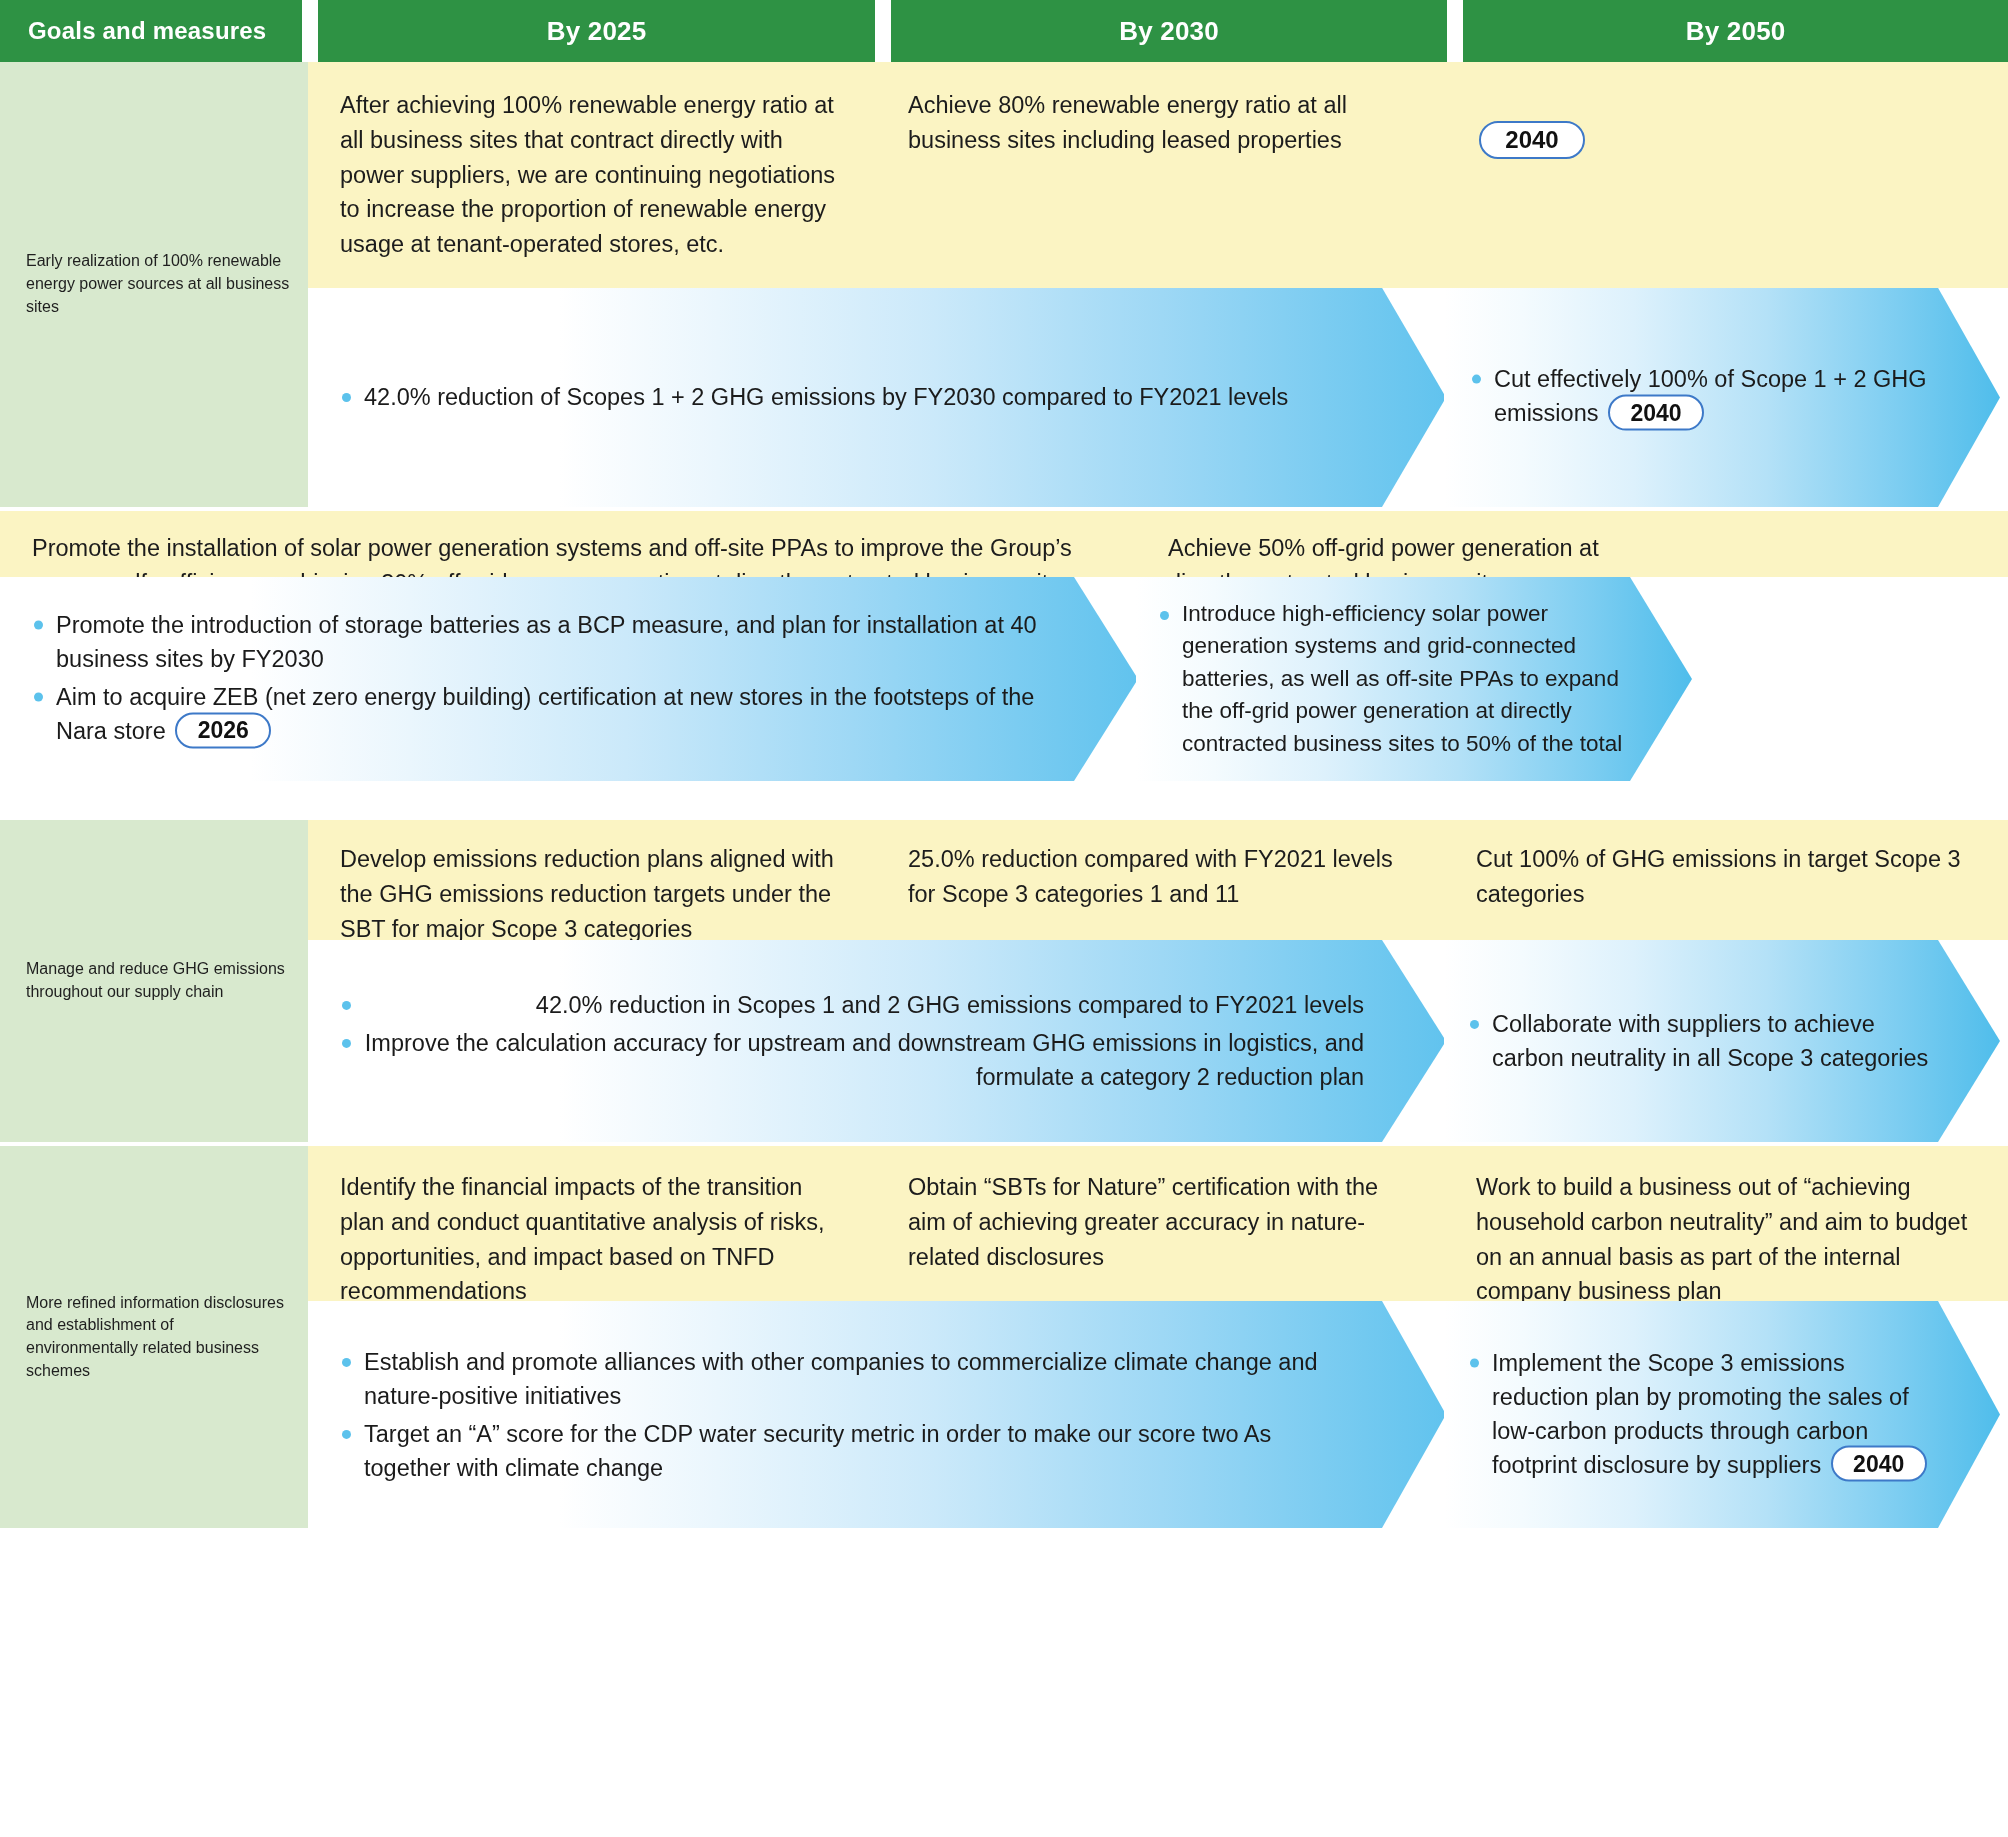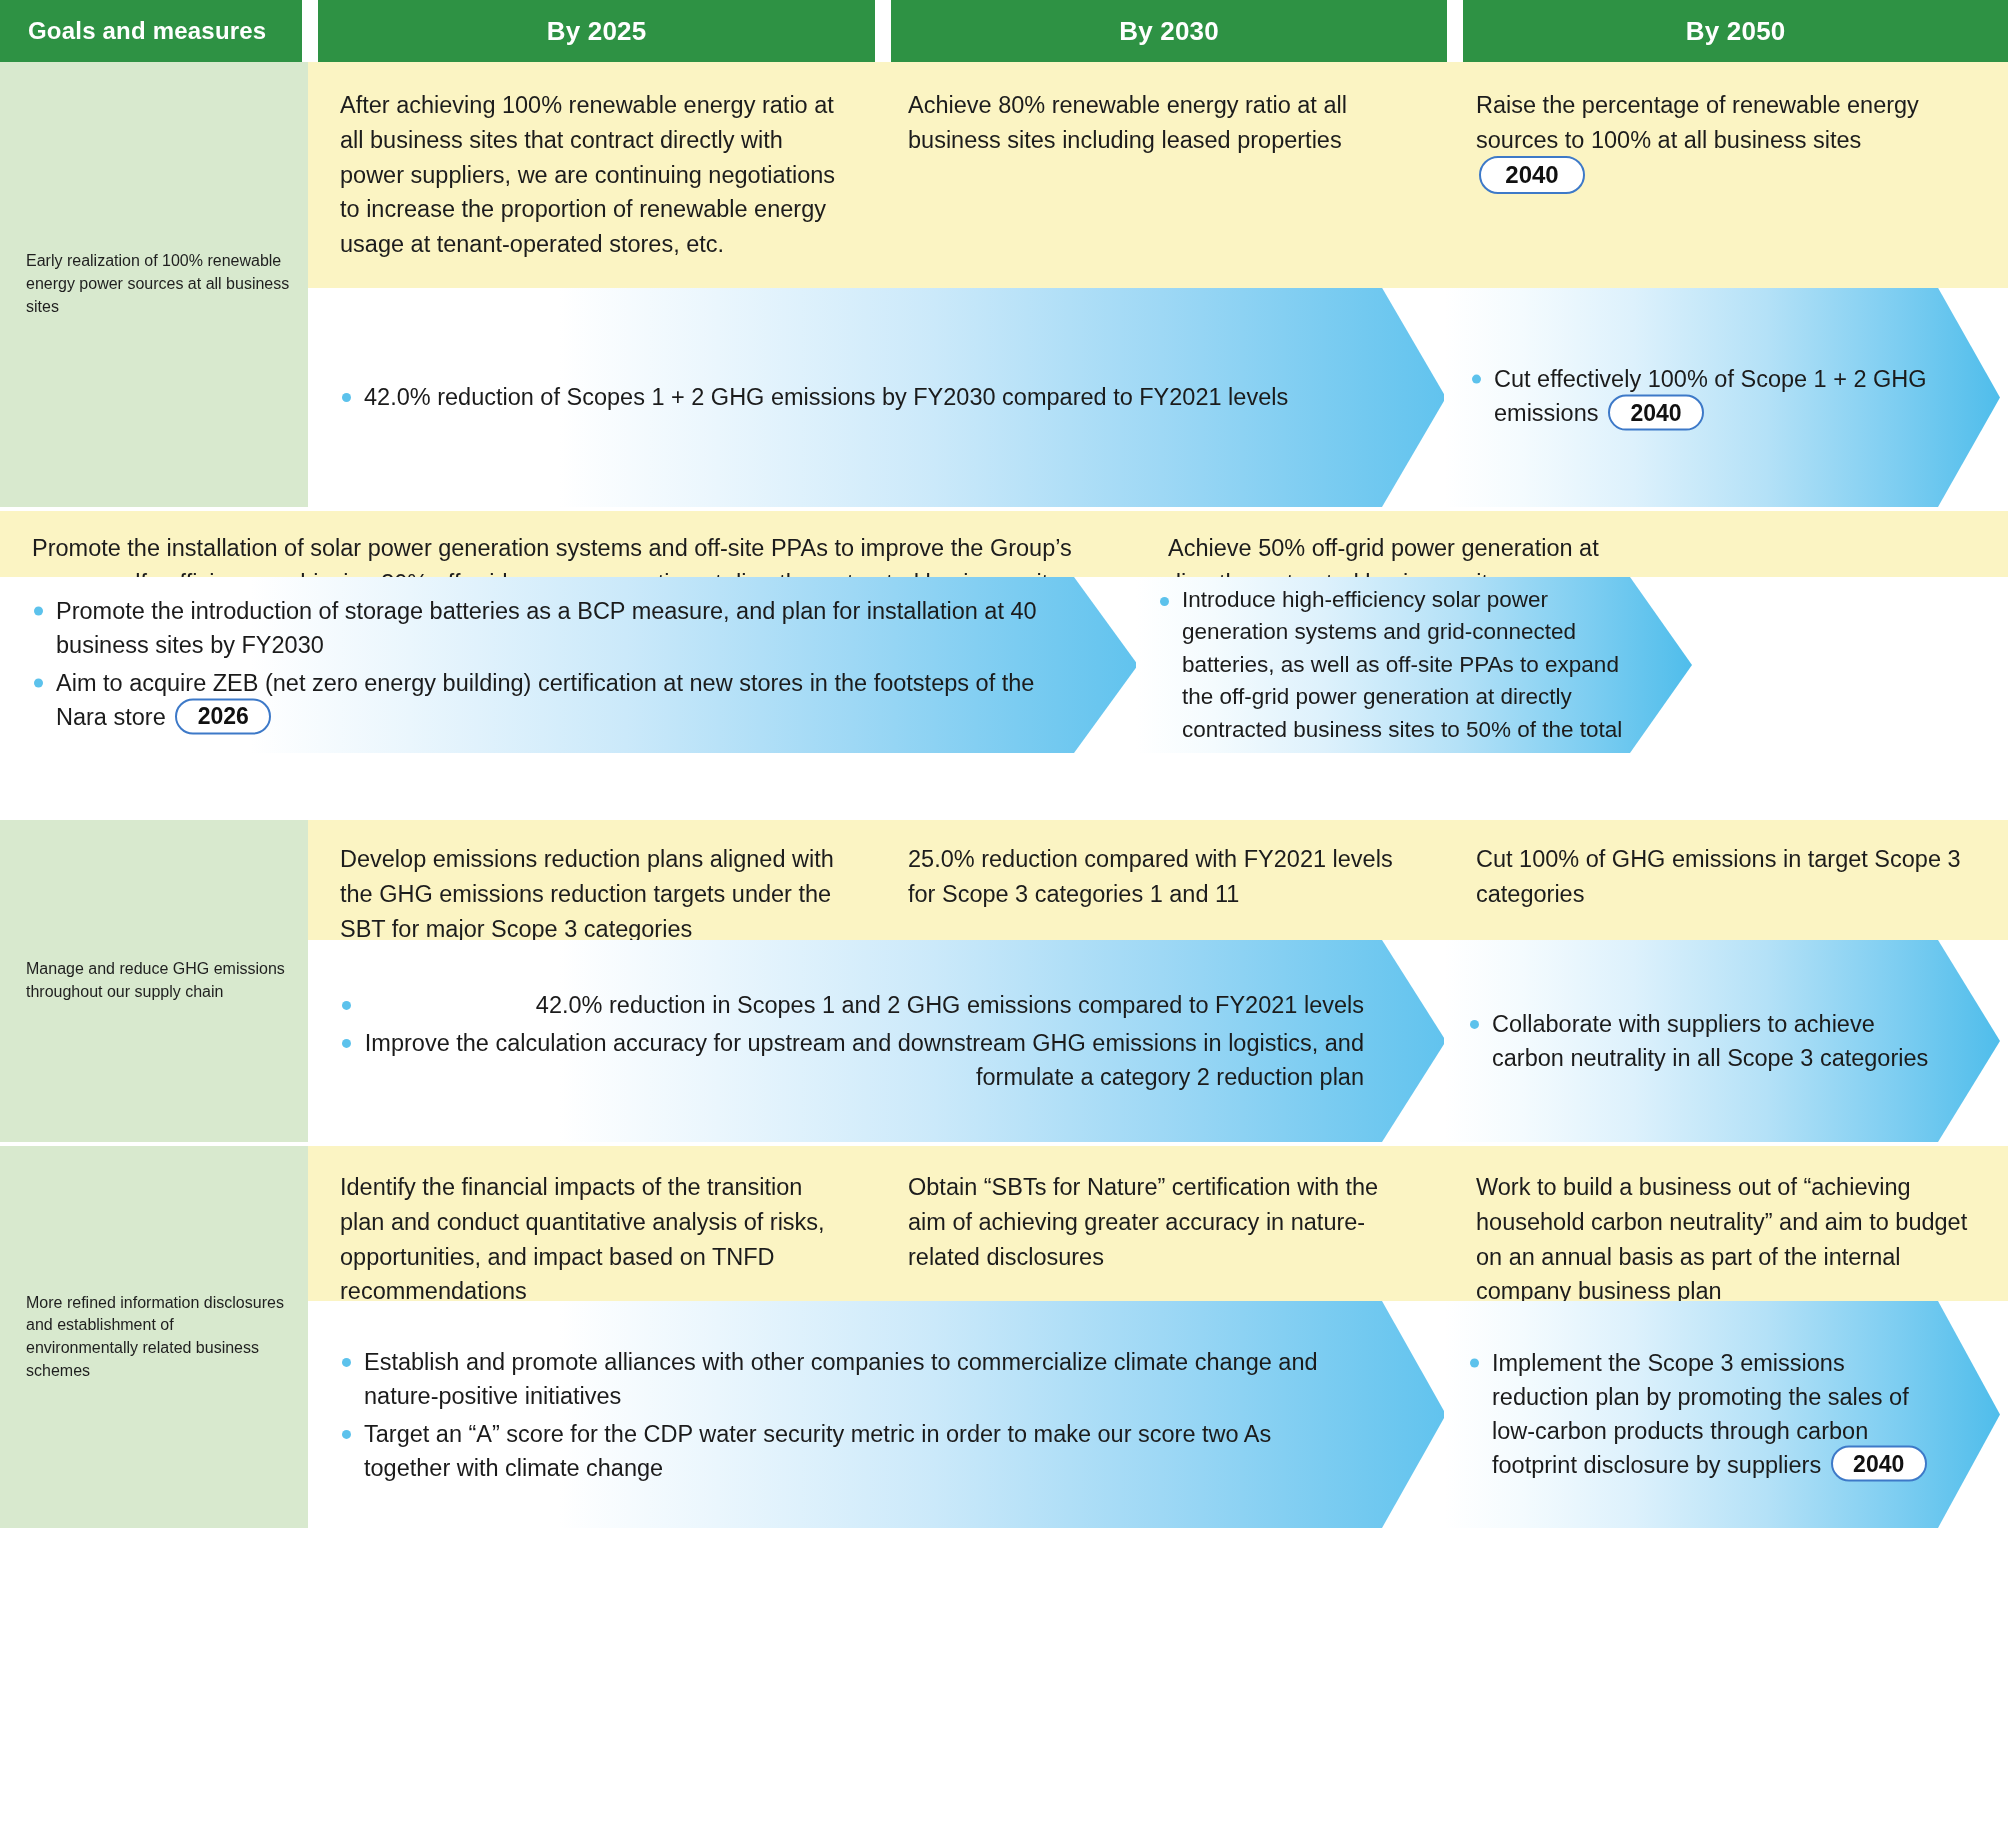--- a/index.html
+++ b/index.html
@@ -206,21 +206,21 @@
   <div class="body-grid">
 
     <div class="section" style="height:445px;">
       <div class="goal-cell">Early realization of 100% renewable energy power sources at all business sites</div>
       <div class="section-body">
 
         <div class="yellow-band" style="height:250px;">
           <div class="yb-cell c1">After achieving 100% renewable energy ratio at all business sites that contract directly with power suppliers, we are continuing negotiations to increase the proportion of renewable energy usage at tenant-operated stores, etc.</div>
           <div class="yb-cell c2">Achieve 80% renewable energy ratio at all business sites including leased properties</div>
           <div class="yb-cell c3">
-            <span>Raise the percentage of renewable energy sources to 100% at all business sites</span><br>
+            <br>
             <span class="badge">2040</span>
           </div>
         </div>
 
         <div class="arrow-band" style="height:245px;">
           <div class="arrow arrow-left"></div>
           <div class="arrow arrow-right"></div>
           <div class="arrow-text-layer">
             <div class="at-cell c1">
               <div class="at-inner" style="padding:0 70px 0 32px;">
@@ -246,21 +246,21 @@
     </div>
 
     <div class="section" style="height:309px;">
       <div class="section-body">
 
         <div class="yellow-band" style="height:66px;">
           <div class="yb-cell c12" style="padding-top:20px;padding-bottom:20px;">Promote the installation of solar power generation systems and off-site PPAs to improve the Group’s energy self-sufficiency, achieving 30% off-grid power generation at directly contracted business sites</div>
           <div class="yb-cell c3" style="padding-top:20px;padding-bottom:20px;">Achieve 50% off-grid power generation at directly contracted business sites</div>
         </div>
 
-        <div class="arrow-band" style="height:176px;">
+        <div class="arrow-band" style="height:204px;">
           <div class="arrow arrow-left"></div>
           <div class="arrow arrow-right"></div>
           <div class="arrow-text-layer">
             <div class="at-cell c1">
               <div class="at-inner" style="padding:0 80px 0 32px;">
                 <ul class="bullets">
                   <li>Promote the introduction of storage batteries as a BCP measure, and plan for installation at 40 business sites by FY2030</li>
                   <li>
                     <span>Aim to acquire ZEB (net zero energy building) certification at new stores in the footsteps of the Nara store</span>
                     <span class="badge sm">2026</span>

